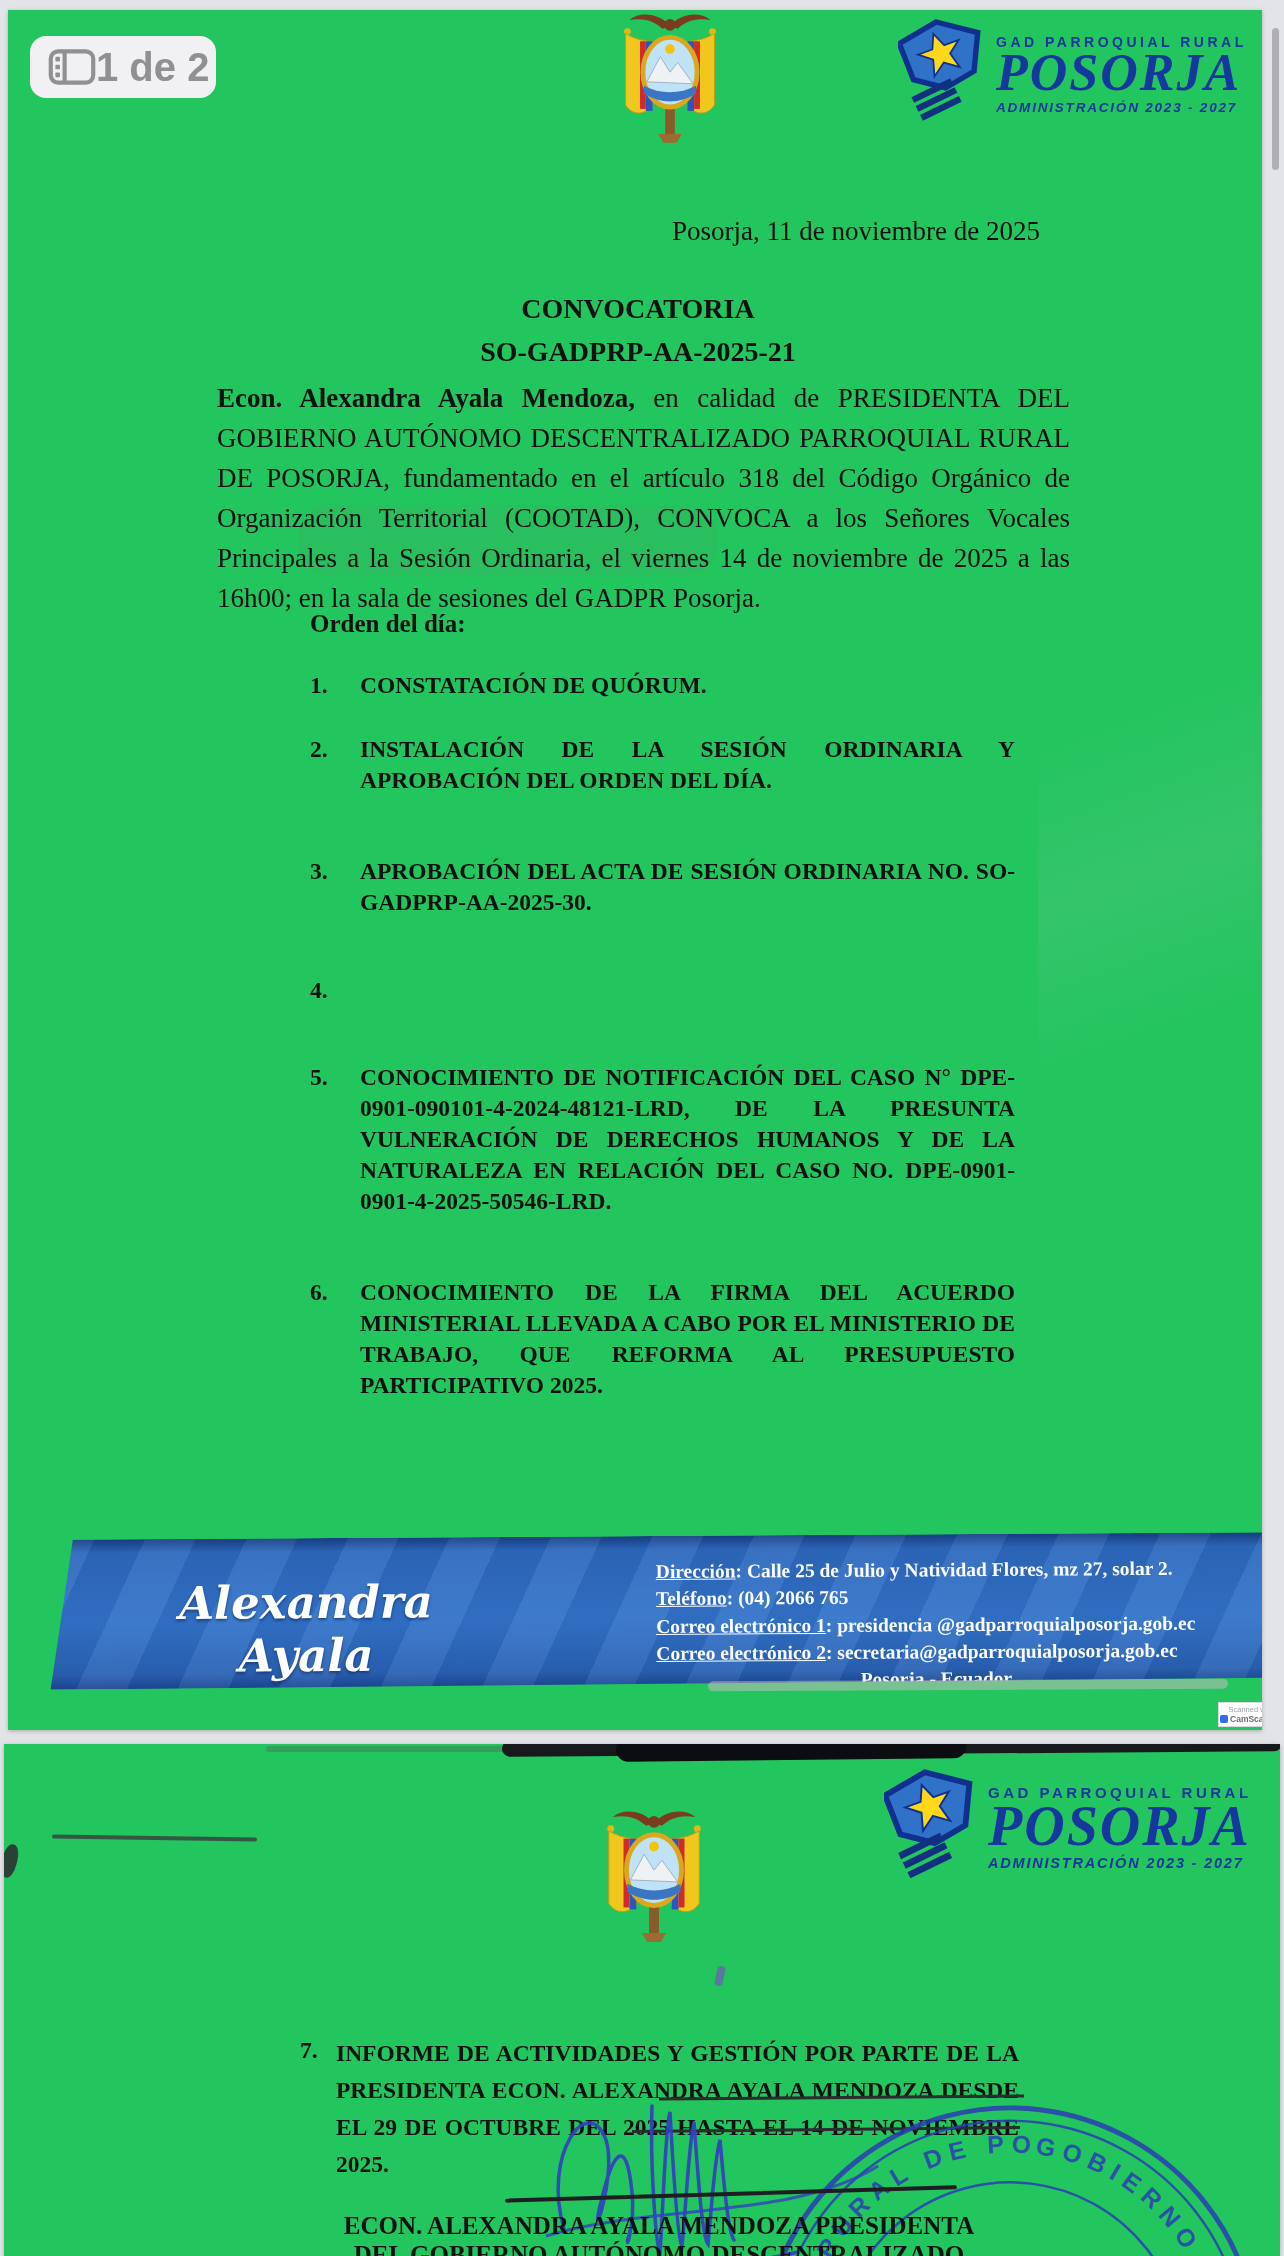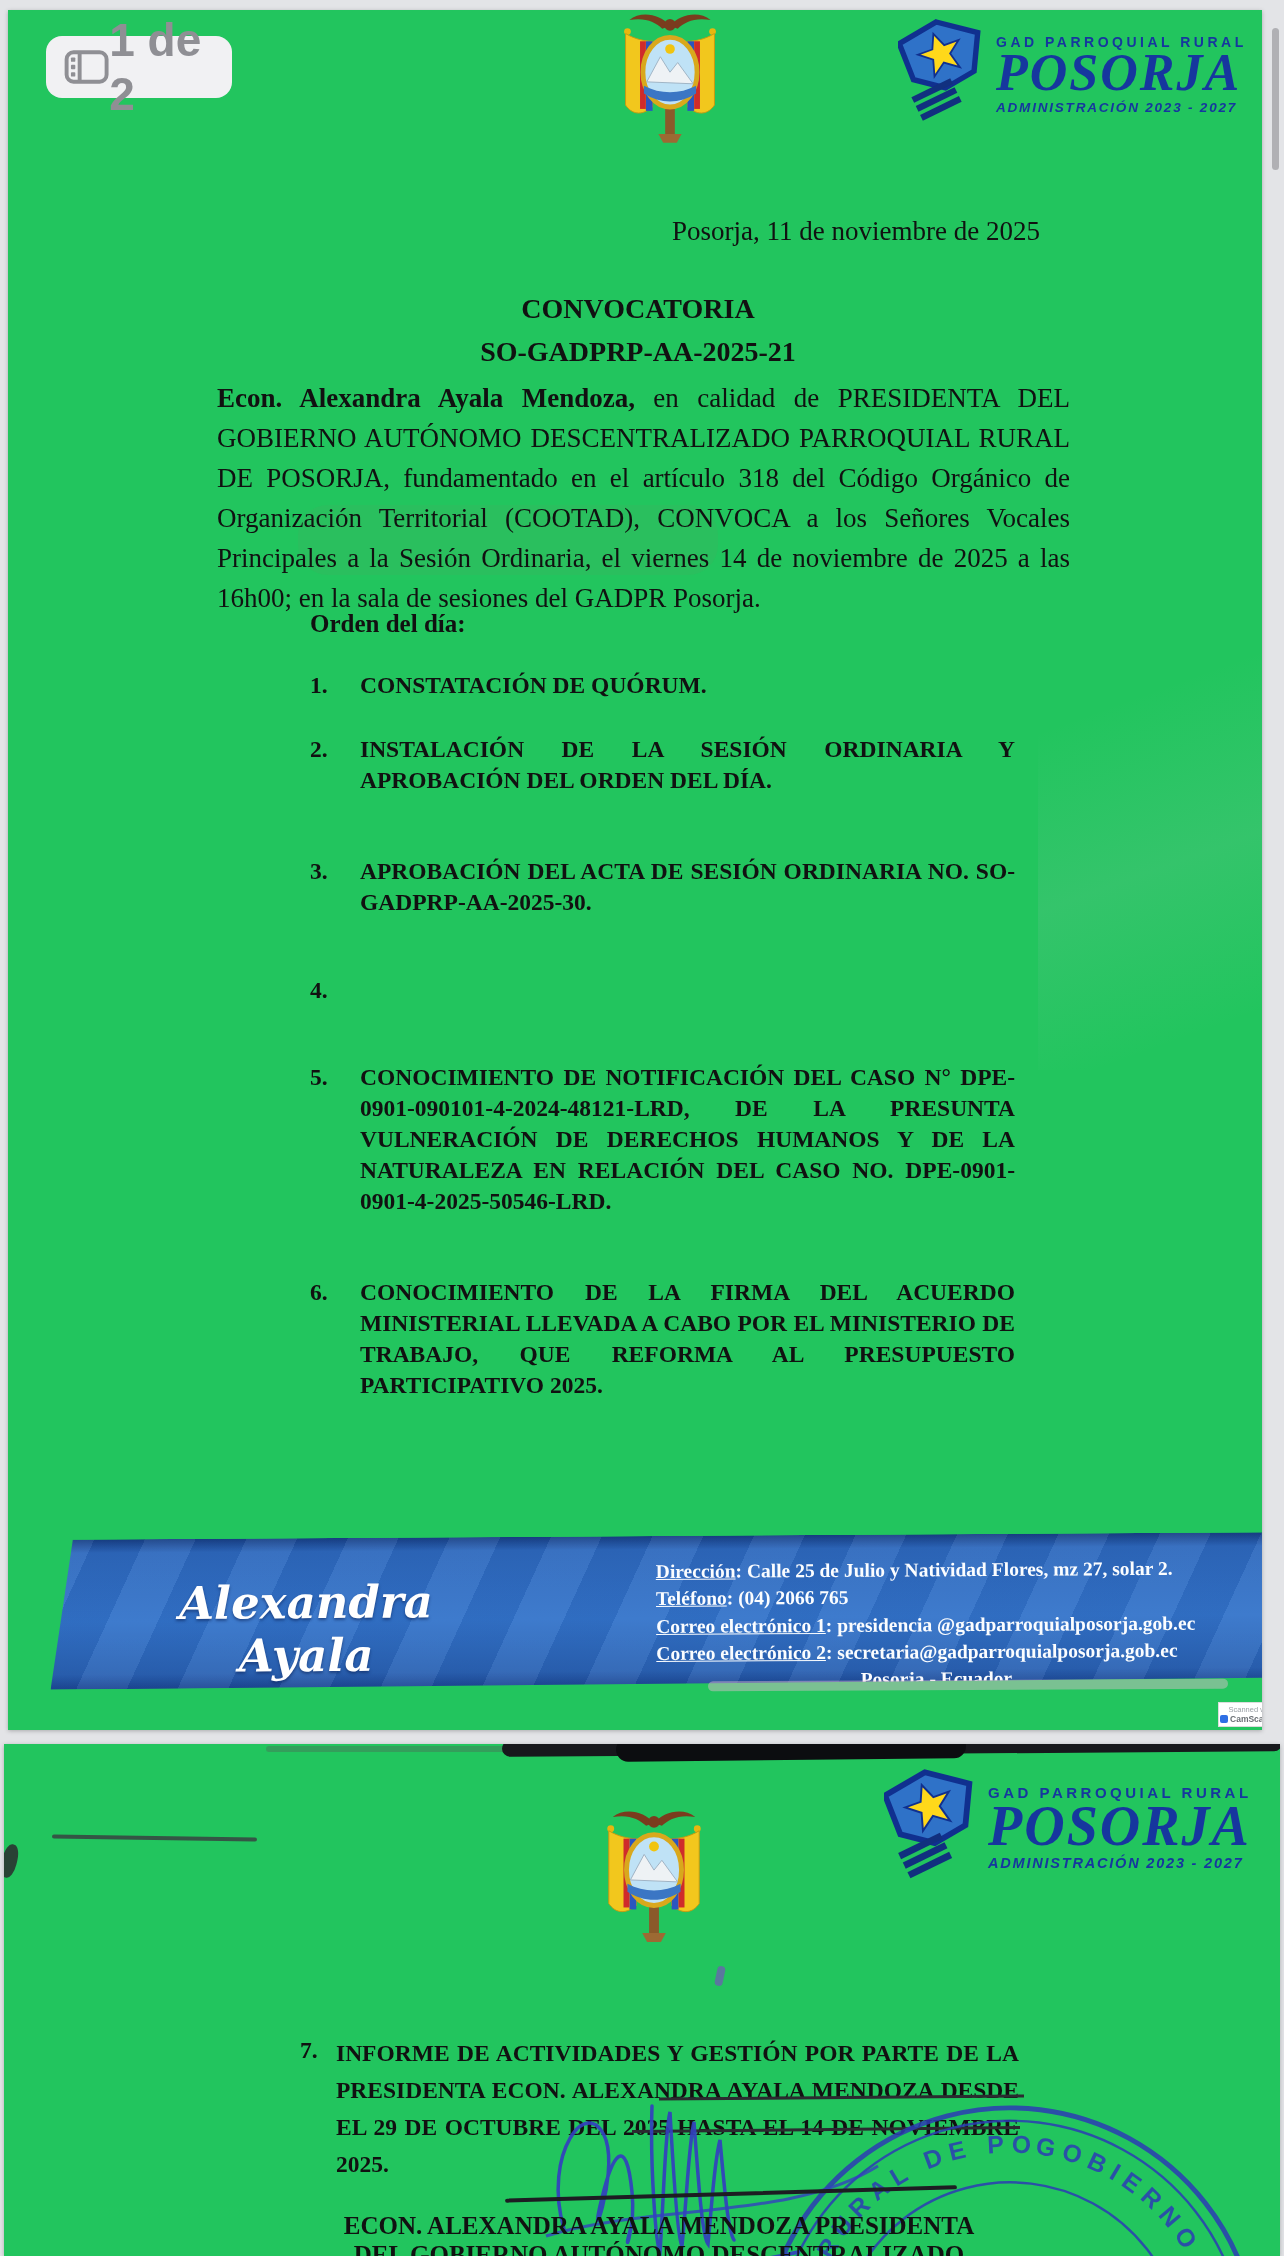--- a/index.html
+++ b/index.html
@@ -3,23 +3,23 @@
 <meta charset="utf-8">
 <style>
   html,body{margin:0;padding:0;}
   body{width:1284px;height:2256px;position:relative;overflow:hidden;background:#e3e4e7;
        font-family:"Liberation Serif",serif;}
   .page{position:absolute;background:#22c55e;box-shadow:0 1px 4px rgba(0,0,0,.25);overflow:hidden;}
   #page1{left:8px;top:10px;width:1254px;height:1720px;}
   #page2{left:4px;top:1744px;width:1276px;height:512px;}
 
   
-  .page-badge{position:absolute;left:46px;top:36px;width:186px;height:62px;background:#f1f1f3;
+  .page-badge{position:absolute;left:30px;top:36px;width:186px;height:62px;background:#f1f1f3;
     border-radius:16px;display:flex;align-items:center;gap:0;padding:0 0 0 18px;box-sizing:border-box;
-    font-family:"Liberation Sans",sans-serif;font-size:46px;font-weight:600;color:#8f8f94;z-index:60;}
+    font-family:"Liberation Sans",sans-serif;font-size:40px;font-weight:600;color:#8f8f94;z-index:60;}
   .scrollbar{position:absolute;right:5px;top:28px;width:7px;height:142px;border-radius:4px;
     background:rgba(80,80,85,.35);z-index:70;}
 
   
   .coat{position:absolute;}
   .logo{position:absolute;display:flex;align-items:flex-start;}
   .logo .txt{margin-left:10px;color:#16379e;}
   .logo .gad{font-family:"Liberation Sans",sans-serif;font-weight:bold;letter-spacing:3.5px;
     font-size:14px;margin-top:16px;white-space:nowrap;}
   .logo .posorja{font-family:"Liberation Serif",serif;font-weight:bold;font-size:52px;

